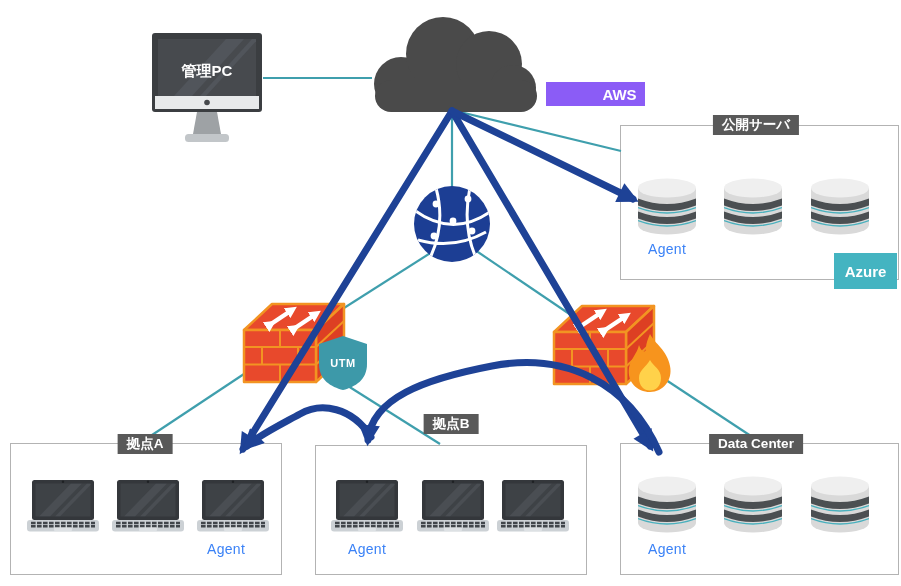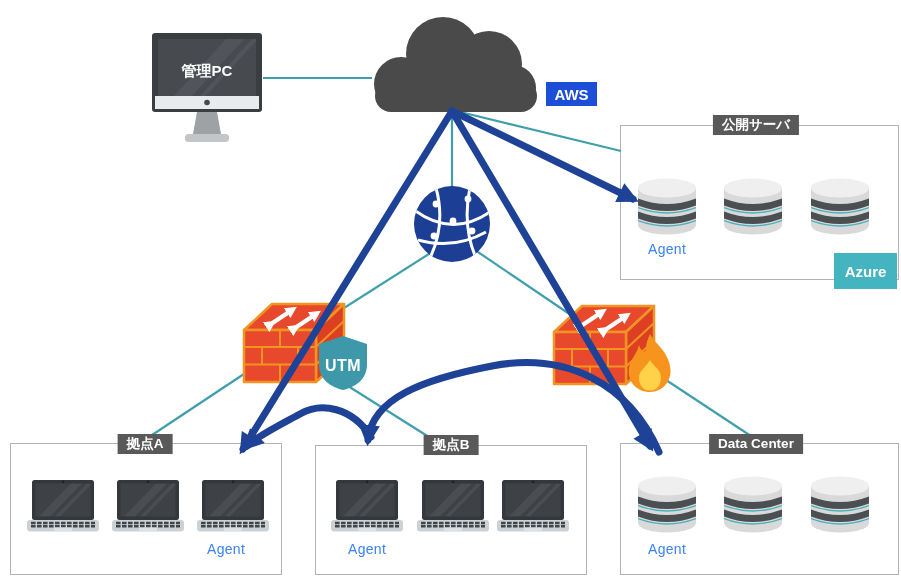--- a/index.html
+++ b/index.html
@@ -3,27 +3,27 @@
 <meta charset="utf-8">
 <style>
   html,body{margin:0;padding:0;background:#fff;}
   .canvas{position:relative;width:901px;height:586px;background:#fff;overflow:hidden;
           font-family:"Liberation Sans","DejaVu Sans",sans-serif;}
   .zone-box{position:absolute;background:#fff;border:1px solid #b3b3b3;}
   svg.layer{position:absolute;left:0;top:0;}
   .zone-label{position:absolute;transform:translateX(-50%);background:#595959;color:#fff;
               font-size:13.5px;font-weight:bold;padding:2px 9px;white-space:nowrap;line-height:16px;}
   .badge{position:absolute;color:#fff;font-weight:bold;display:flex;align-items:center;justify-content:center;}
-  .badge-aws{left:546px;top:82px;width:51px;height:24px;background:#1d4ed8;font-size:15px;}
+  .badge-aws{left:546px;top:82px;width:51px;height:24px;background:#8b5cf6;font-size:15px;padding-left:48px;}
   .badge-azure{left:834px;top:253px;width:63px;height:36px;background:#44b4c1;font-size:15px;}
   .agent{position:absolute;color:#3b82f6;font-size:14px;letter-spacing:.3px;}
   .device-label{position:absolute;color:#fff;font-weight:bold;text-align:center;}
   .pc-label{left:152px;top:62px;width:110px;font-size:15px;}
   .cloud-label{left:377px;top:63px;width:150px;font-size:14.5px;}
-  .utm-label{left:321px;top:357px;width:44px;font-size:16px;letter-spacing:.5px;}
+  .utm-label{left:321px;top:357px;width:44px;font-size:11px;letter-spacing:.5px;}
 </style>
 </head>
 <body>
 
 <div class="canvas">
 
   <div class="zone-box" style="left:620px;top:125px;width:277px;height:153px;"></div>
   <div class="zone-box" style="left:10px;top:443px;width:270px;height:130px;"></div>
   <div class="zone-box" style="left:315px;top:445px;width:270px;height:128px;"></div>
   <div class="zone-box" style="left:620px;top:443px;width:277px;height:130px;"></div>
@@ -187,21 +187,21 @@
       <path d="M371,437 C352,407 321,402 300,414 C278,426 256,437 247,446" marker-end="url(#ah)"></path>
     </g>
   </svg>
 
   <div class="device-label pc-label">管理PC</div>
   <div class="badge badge-aws">AWS</div>
   <div class="device-label utm-label">UTM</div>
 
   <div class="zone-label" style="left:756px;top:115px;">公開サーバ</div>
   <div class="zone-label" style="left:145px;top:434px;">拠点A</div>
-  <div class="zone-label" style="left:451px;top:435px;">拠点B</div>
+  <div class="zone-label" style="left:451px;top:414px;">拠点B</div>
   <div class="zone-label" style="left:756px;top:434px;text-align:center;">Data Center</div>
 
   <div class="badge badge-azure">Azure</div>
 
   <div class="agent" style="left:648px;top:241px;">Agent</div>
   <div class="agent" style="left:207px;top:541px;">Agent</div>
   <div class="agent" style="left:348px;top:541px;">Agent</div>
   <div class="agent" style="left:648px;top:541px;">Agent</div>
 
 </div>

